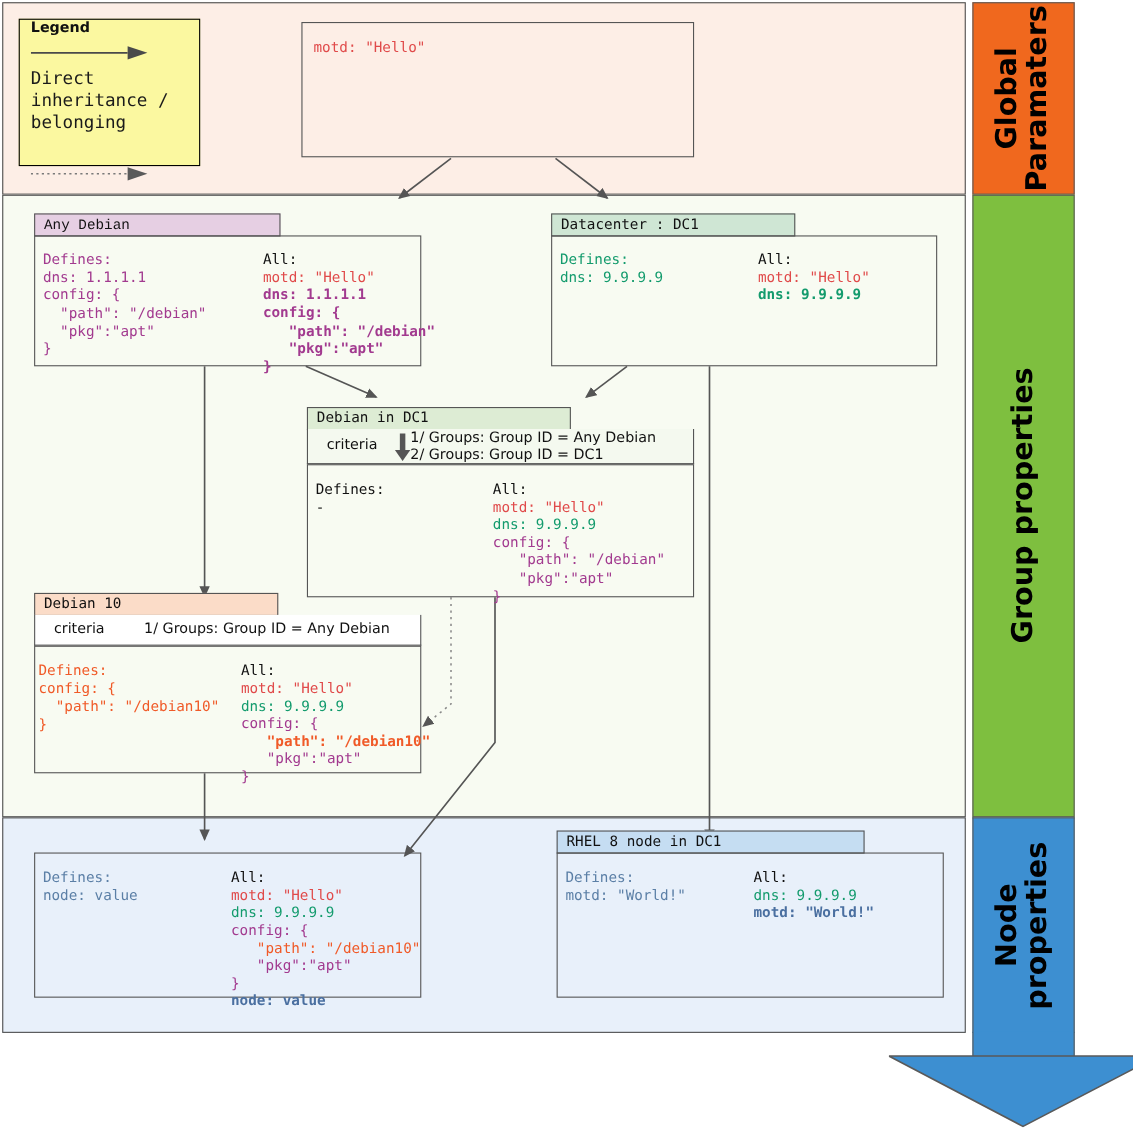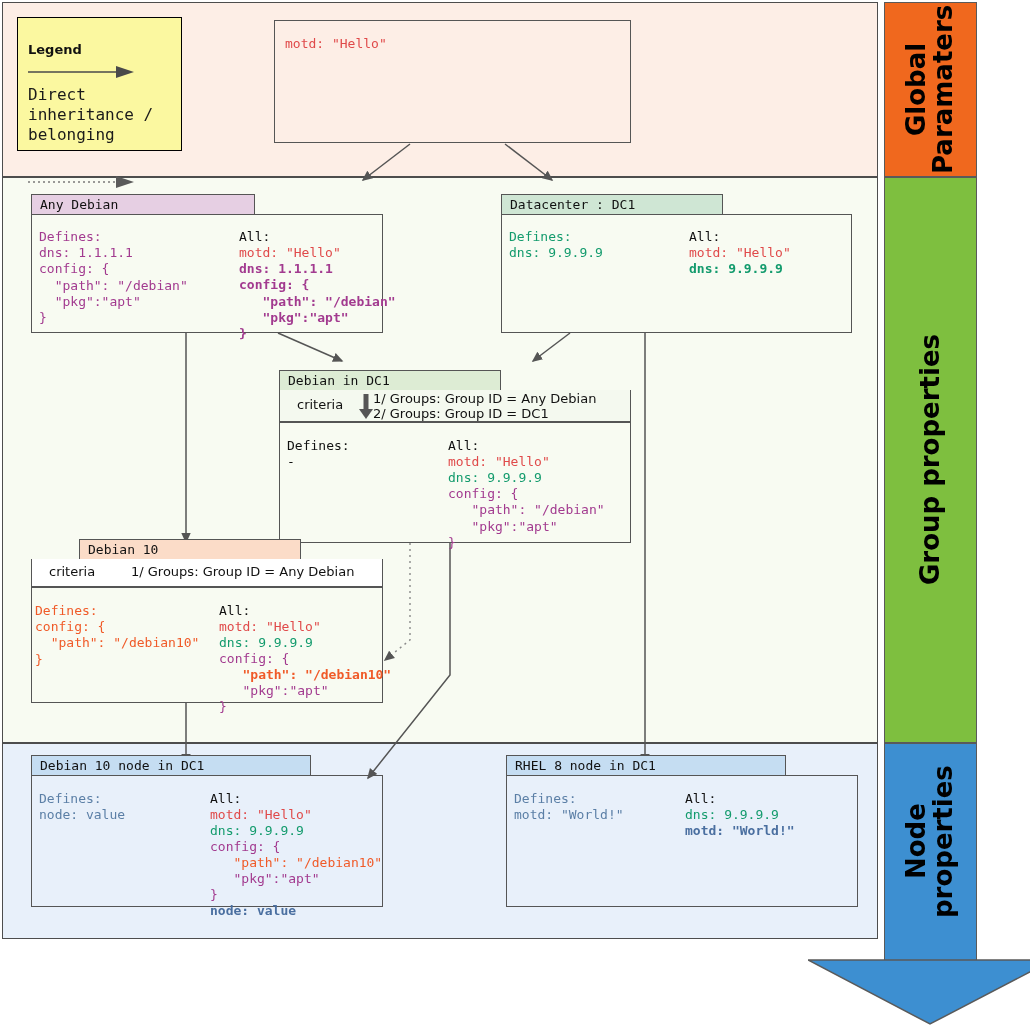--- a/index.html
+++ b/index.html
@@ -28,21 +28,21 @@
 
   
   #arrow-shaft{position:absolute;left:884px;top:938px;width:93px;height:22px;
                background:#3d8fd1;border-left:1px solid #5a5a5a;
                border-right:1px solid #5a5a5a;box-sizing:border-box;}
   #arrow-head{position:absolute;left:808px;top:958px;width:245px;height:68px;}
 
   
   #legend{position:absolute;left:17px;top:17px;width:165px;height:134px;
           background:#fbf8a0;border:1px solid #000;box-sizing:border-box;
-          padding:24px 10px;}
+          padding:0 10px;}
   #legend .ttl{font-family:"DejaVu Sans",sans-serif;font-weight:bold;
                font-size:13px;color:#111;margin-bottom:4px;}
   #legend .txt{font-family:"DejaVu Sans Mono",monospace;font-size:16px;
                color:#1a1a1a;line-height:1.25;}
   .legend-arrow{height:14px;margin:4px 0 2px 0;}
 
   
   .card{position:absolute;box-sizing:border-box;}
   .card .hdr{position:absolute;left:0;top:0;height:21px;box-sizing:border-box;
              border:1px solid #555;font-family:"DejaVu Sans Mono",monospace;
@@ -140,21 +140,21 @@
 
       <path d="M450,543 L450,675 L368,778" marker-end="url(#ah)"></path>
     </g>
 
     <g stroke="#8a8a8a" stroke-width="1.4" fill="none" stroke-dasharray="2,4">
       <path d="M410,543 L410,640 L385,660" marker-end="url(#ah)"></path>
     </g>
   </svg>
 
   <div class="card" id="c-anydebian" style="left:31px;top:194px;width:352px;height:139px;">
-    <div class="hdr" style="width:224px;background:#e6cfe3;">Any Debian</div>
+    <div class="hdr" style="width:224px;background:#e6cfe3;font-family:Liberation Mono, monospace;">Any Debian</div>
     <div class="body" style="top:20px;width:352px;height:119px;"></div>
     <div class="col" style="left:8px;top:24px;color:#a23a8f;">Defines:</div>
     <div class="col" style="left:8px;top:40px;color:#a23a8f;">dns: 1.1.1.1
 config: {
   "path": "/debian"
   "pkg":"apt"
 }</div>
     <div class="col" style="left:208px;top:24px;color:#111;">All:</div>
     <div class="col" style="left:208px;top:40px;color:#e04a4a;">motd: "Hello"</div>
     <div class="col b" style="left:208px;top:56px;color:#a23a8f;">dns: 1.1.1.1
@@ -168,21 +168,21 @@
     <div class="hdr" style="width:222px;background:#cfe6d4;">Datacenter : DC1</div>
     <div class="body" style="top:20px;width:351px;height:119px;"></div>
     <div class="col" style="left:8px;top:24px;color:#139b6d;">Defines:</div>
     <div class="col" style="left:8px;top:40px;color:#139b6d;">dns: 9.9.9.9</div>
     <div class="col" style="left:188px;top:24px;color:#111;">All:</div>
     <div class="col" style="left:188px;top:40px;color:#e04a4a;">motd: "Hello"</div>
     <div class="col b" style="left:188px;top:56px;color:#139b6d;">dns: 9.9.9.9</div>
   </div>
 
   <div class="card" id="c-dindc1" style="left:279px;top:370px;width:352px;height:173px;">
-    <div class="hdr" style="width:222px;background:#ddecd4;">Debian in DC1</div>
+    <div class="hdr" style="width:240px;background:#ddecd4;">Debian in DC1</div>
     <div class="criteria" style="top:20px;width:352px;height:32px;background:#f4f9ef;">
       <div class="clabel" style="left:17px;top:7px;">criteria</div>
       <svg style="position:absolute;left:78px;top:2px;" width="16" height="28">
         <line x1="8" y1="2" x2="8" y2="19" stroke="#555" stroke-width="5"></line>
         <polygon points="1,17 15,17 8,27" fill="#555"></polygon>
       </svg>
       <div class="ctxt" style="left:93px;top:1px;line-height:15px;white-space:pre-line;">1/ Groups: Group ID = Any Debian
 2/ Groups: Group ID = DC1</div>
     </div>
     <div class="body" style="top:52px;width:352px;height:121px;"></div>
@@ -191,41 +191,40 @@
     <div class="col" style="left:169px;top:57px;color:#111;">All:</div>
     <div class="col" style="left:169px;top:73px;color:#e04a4a;">motd: "Hello"</div>
     <div class="col" style="left:169px;top:89px;color:#139b6d;">dns: 9.9.9.9</div>
     <div class="col" style="left:169px;top:105px;color:#a23a8f;">config: {
    "path": "/debian"
    "pkg":"apt"
 }</div>
   </div>
 
   <div class="card" id="c-deb10" style="left:31px;top:539px;width:352px;height:164px;">
-    <div class="hdr" style="width:222px;background:#fbdcc8;margin-left:48px;">Debian 10</div>
+    <div class="hdr" style="width:222px;background:#fbdcc8;">Debian 10</div>
     <div class="criteria" style="top:20px;width:352px;height:28px;background:#ffffff;">
       <div class="clabel" style="left:17px;top:5px;">criteria</div>
       <div class="ctxt" style="left:99px;top:5px;">1/ Groups: Group ID = Any Debian</div>
     </div>
     <div class="body" style="top:48px;width:352px;height:116px;"></div>
     <div class="col" style="left:4px;top:53px;color:#f05a28;">Defines:</div>
     <div class="col" style="left:4px;top:69px;color:#f05a28;">config: {
   "path": "/debian10"
 }</div>
     <div class="col" style="left:188px;top:53px;color:#111;">All:</div>
     <div class="col" style="left:188px;top:69px;color:#e04a4a;">motd: "Hello"</div>
     <div class="col" style="left:188px;top:85px;color:#139b6d;">dns: 9.9.9.9</div>
     <div class="col" style="left:188px;top:101px;color:#a23a8f;">config: {</div>
     <div class="col b" style="left:188px;top:117px;color:#f05a28;">   "path": "/debian10"</div>
     <div class="col" style="left:188px;top:133px;color:#a23a8f;">   "pkg":"apt"</div>
     <div class="col" style="left:188px;top:149px;color:#a23a8f;">}</div>
   </div>
 
   <div class="card" id="c-deb10node" style="left:31px;top:755px;width:352px;height:152px;">
-    <div class="hdr" style="width:280px;background:#c5ddf2;">Debian 10 node in DC1</div>
     <div class="body" style="top:20px;width:352px;height:132px;"></div>
     <div class="col" style="left:8px;top:25px;color:#5b7fa6;">Defines:</div>
     <div class="col" style="left:8px;top:41px;color:#5b7fa6;">node: value</div>
     <div class="col" style="left:179px;top:25px;color:#111;">All:</div>
     <div class="col" style="left:179px;top:41px;color:#e04a4a;">motd: "Hello"</div>
     <div class="col" style="left:179px;top:57px;color:#139b6d;">dns: 9.9.9.9</div>
     <div class="col" style="left:179px;top:73px;color:#a23a8f;">config: {</div>
     <div class="col" style="left:179px;top:89px;color:#f05a28;">   "path": "/debian10"</div>
     <div class="col" style="left:179px;top:105px;color:#a23a8f;">   "pkg":"apt"</div>
     <div class="col" style="left:179px;top:121px;color:#a23a8f;">}</div>

